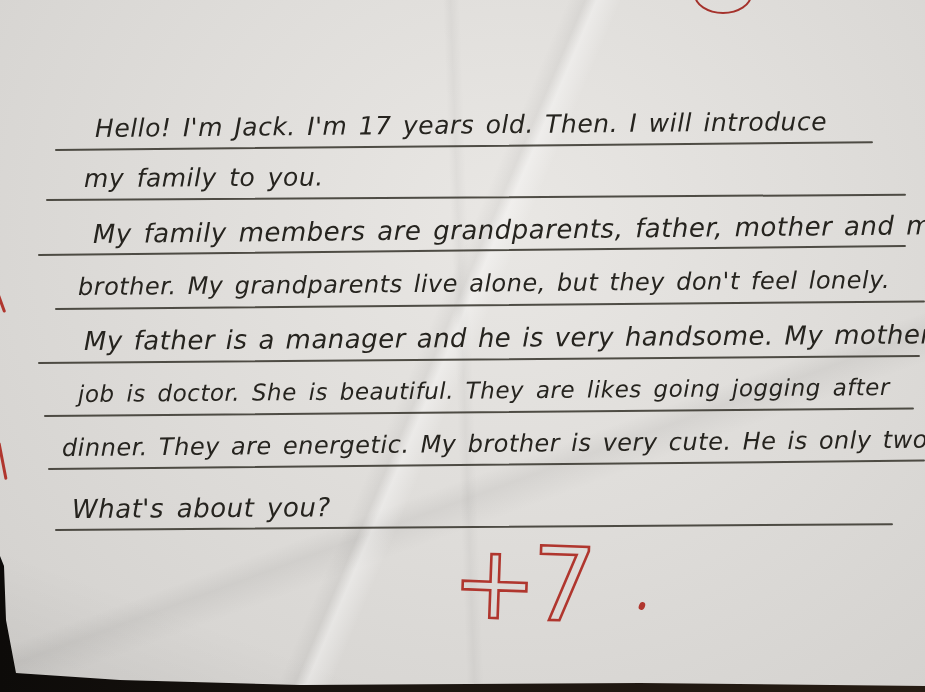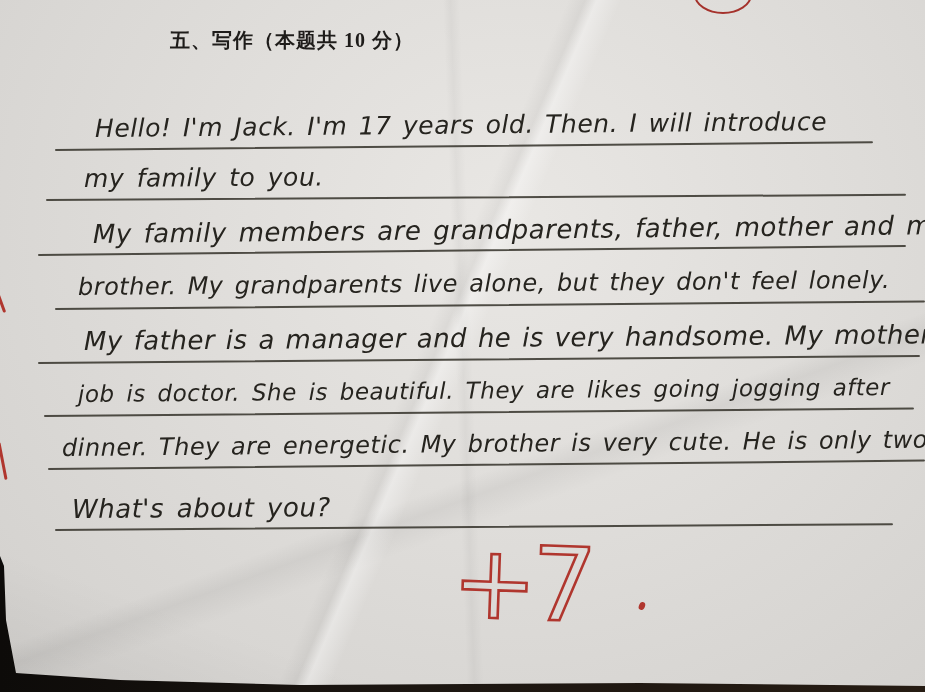--- a/index.html
+++ b/index.html
@@ -71,21 +71,20 @@
   .mark-1 { left: 0px; top: 294px; width: 3px; height: 19px; transform: rotate(-20deg); }
   .mark-2 { left: 1px; top: 442px; width: 3px; height: 38px; transform: rotate(-11deg); }
 </style>
 </head>
 <body>
 
 <div class="photo">
 
   <div class="paper"></div>
 
-  <div class="heading">五、写作（本题共 10 分）</div>
 
   <div class="rule" style="left:55px; top:149px; width:818px; transform:rotate(-0.55deg);"></div>
   <div class="rule" style="left:46px; top:199px; width:860px; transform:rotate(-0.35deg);"></div>
   <div class="rule" style="left:38px; top:254px; width:868px; transform:rotate(-0.6deg);"></div>
   <div class="rule" style="left:55px; top:308px; width:870px; transform:rotate(-0.5deg);"></div>
   <div class="rule" style="left:38px; top:362px; width:882px; transform:rotate(-0.45deg);"></div>
   <div class="rule" style="left:44px; top:415px; width:870px; transform:rotate(-0.5deg);"></div>
   <div class="rule" style="left:48px; top:468px; width:877px; transform:rotate(-0.55deg);"></div>
   <div class="rule" style="left:55px; top:529px; width:838px; transform:rotate(-0.4deg);"></div>
 

